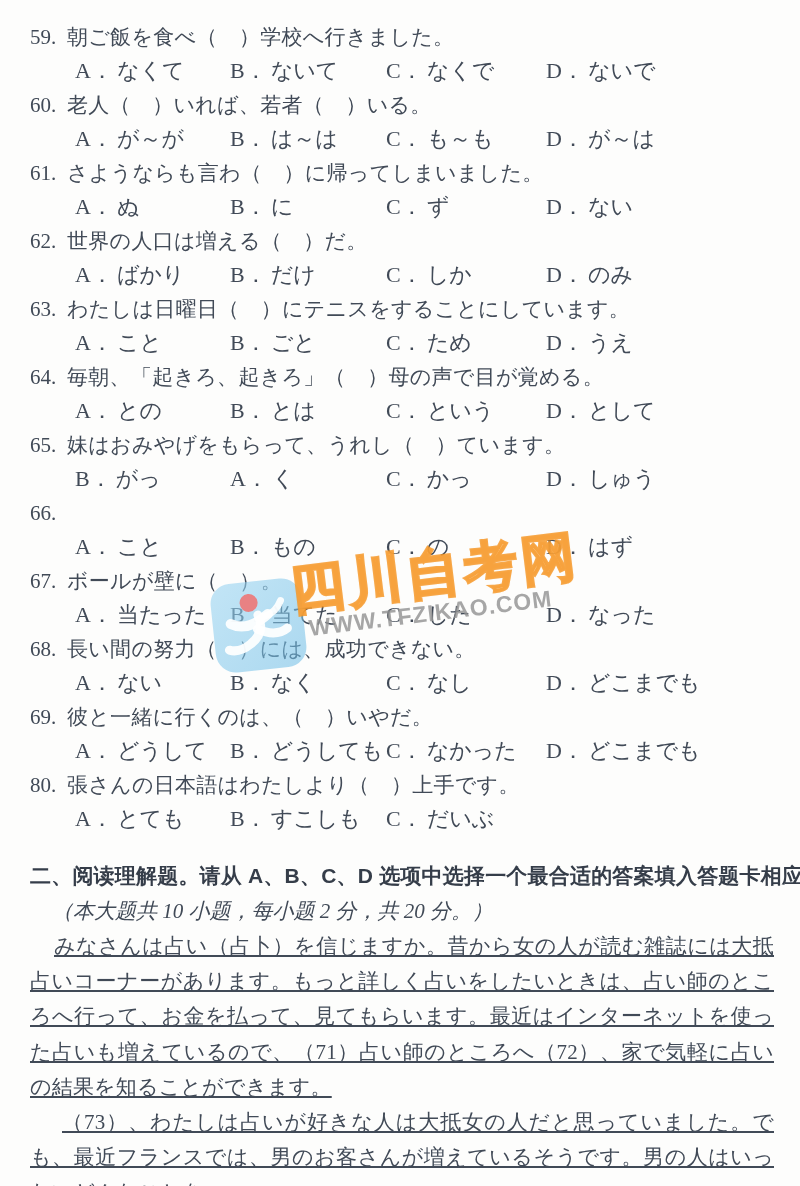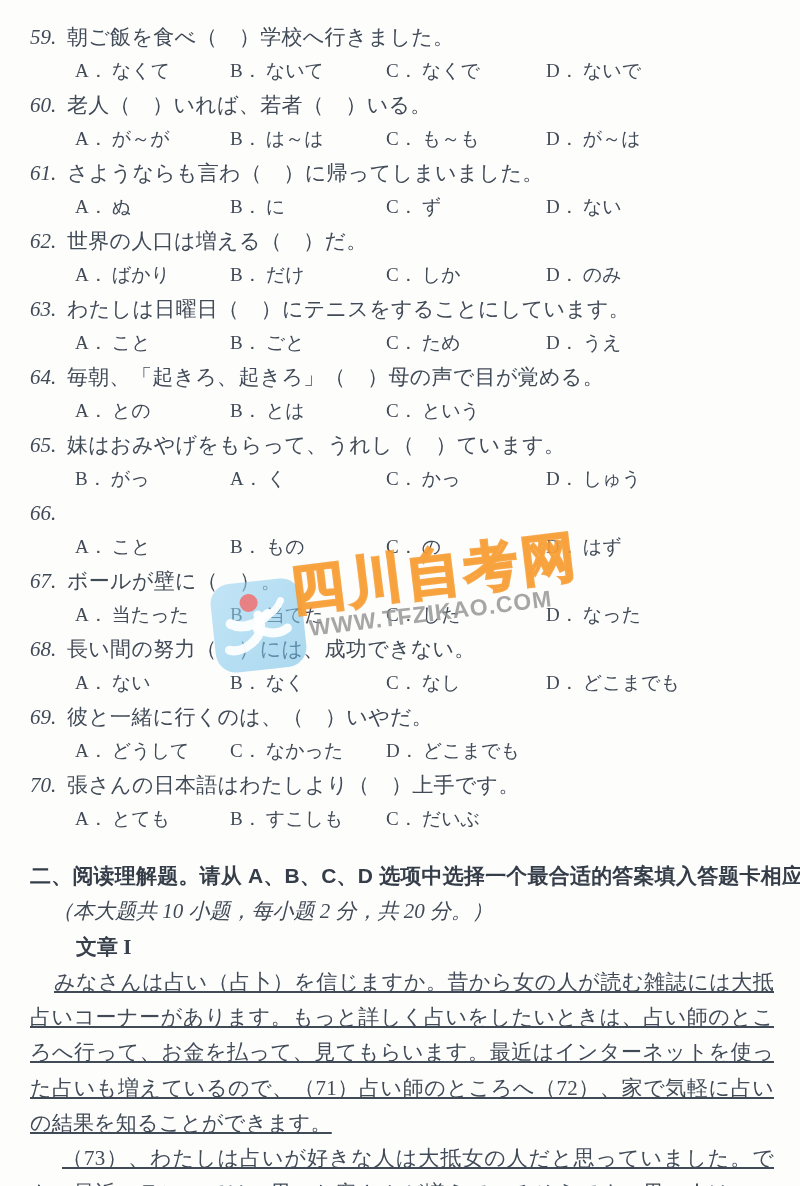--- a/index.html
+++ b/index.html
@@ -5,24 +5,24 @@
   html,body{margin:0;padding:0;background:#e8e8e8;}
   .page{
     position:relative;width:800px;height:1186px;margin:0 auto;
     background:#fdfdfc;color:#414a57;overflow:hidden;
     font-family:"Liberation Serif","DejaVu Serif",serif;
   }
   
   .questions{position:absolute;top:20px;left:30px;right:26px;}
   .q{margin:0;}
   .q-line{display:flex;align-items:baseline;line-height:34px;font-size:21px;}
-  .q-num{flex:0 0 37px;font-style:italic;}
+  .q-num{flex:0 0 37px;}
   .q-text{letter-spacing:.3px;white-space:nowrap;}
   .opts{display:grid;grid-template-columns:155px 156px 160px auto;
-        padding-left:45px;line-height:34px;font-size:19px;}
+        padding-left:45px;line-height:34px;font-size:22px;}
   .opt{white-space:nowrap;}
   .opt-label{margin-right:4px;}
   
   .sec2{position:absolute;top:858px;left:30px;width:744px;}
   .sec2-heading{
     font-family:"Liberation Sans","DejaVu Sans",sans-serif;
     font-weight:bold;font-size:21px;line-height:36px;color:#353d49;
     white-space:nowrap;letter-spacing:.2px;
   }
   .sec2-sub{font-size:21px;line-height:35px;padding-left:22px;font-style:italic;}
@@ -131,20 +131,21 @@
 
     <div class="q">
       <div class="q-line">
         <span class="q-num">64.</span>
         <span class="q-text">毎朝、「起きろ、起きろ」（　）母の声で目が覚める。</span>
       </div>
       <div class="opts">
         <span class="opt"><span class="opt-label">A．</span><span>との</span></span>
         <span class="opt"><span class="opt-label">B．</span><span>とは</span></span>
         <span class="opt"><span class="opt-label">C．</span><span>という</span></span>
+        <span class="opt"><span class="opt-label">D．</span><span>として</span></span>
       </div>
     </div>
 
     <div class="q">
       <div class="q-line">
         <span class="q-num">65.</span>
         <span class="q-text">妹はおみやげをもらって、うれし（　）ています。</span>
       </div>
       <div class="opts">
         <span class="opt"><span class="opt-label">B．</span><span>がっ</span></span>
@@ -192,42 +193,42 @@
       </div>
     </div>
 
     <div class="q">
       <div class="q-line">
         <span class="q-num">69.</span>
         <span class="q-text">彼と一緒に行くのは、（　）いやだ。</span>
       </div>
       <div class="opts">
         <span class="opt"><span class="opt-label">A．</span><span>どうして</span></span>
+        <span class="opt"><span class="opt-label">B．</span><span>どうしても</span></span>
         <span class="opt"><span class="opt-label">C．</span><span>なかった</span></span>
         <span class="opt"><span class="opt-label">D．</span><span>どこまでも</span></span>
       </div>
     </div>
 
     <div class="q">
       <div class="q-line">
-        <span class="q-num">70.</span>
+        <span class="q-num">80.</span>
         <span class="q-text">張さんの日本語はわたしより（　）上手です。</span>
       </div>
       <div class="opts">
         <span class="opt"><span class="opt-label">A．</span><span>とても</span></span>
         <span class="opt"><span class="opt-label">B．</span><span>すこしも</span></span>
         <span class="opt"><span class="opt-label">C．</span><span>だいぶ</span></span>
       </div>
     </div>
   </section>
 
   <section class="sec2">
     <div class="sec2-heading">二、阅读理解题。请从 A、B、C、D 选项中选择一个最合适的答案填入答题卡相应位置。</div>
     <div class="sec2-sub">（本大题共 10 小题，每小题 2 分，共 20 分。）</div>
-    <div class="passage-title">文章 I</div>
     <div class="passage">
       <p class="p1">みなさんは占い（占卜）を信じますか。昔から女の人が読む雑誌には大抵占いコーナーがあります。もっと詳しく占いをしたいときは、占い師のところへ行って、お金を払って、見てもらいます。最近はインターネットを使った占いも増えているので、（71）占い師のところへ（72）、家で気軽に占いの結果を知ることができます。</p>
       <p class="p2">（73）、わたしは占いが好きな人は大抵女の人だと思っていました。でも、最近フランスでは、男のお客さんが増えているそうです。男の人はいったいどんなことを</p>
     </div>
   </section>
 
   <div class="watermark">
     <div class="wm-logo">
       <svg viewBox="0 0 91 89" xmlns="http://www.w3.org/2000/svg">
         <g fill="none" stroke="rgba(255,255,255,0.92)" stroke-linecap="round">

